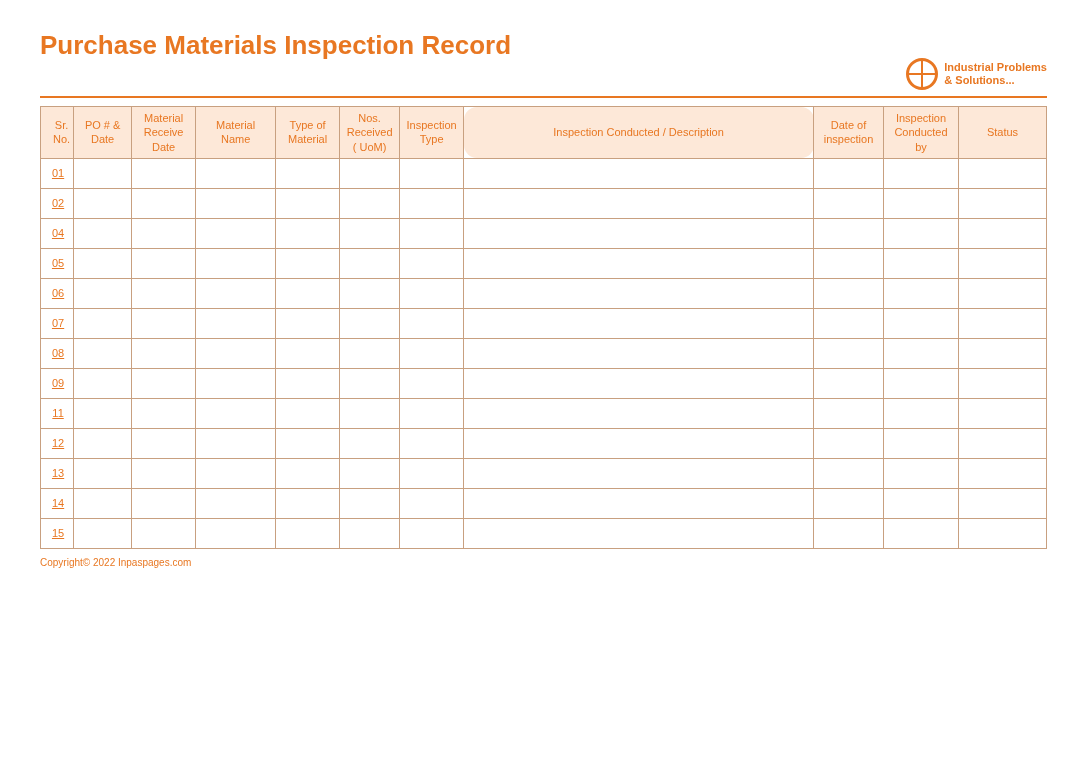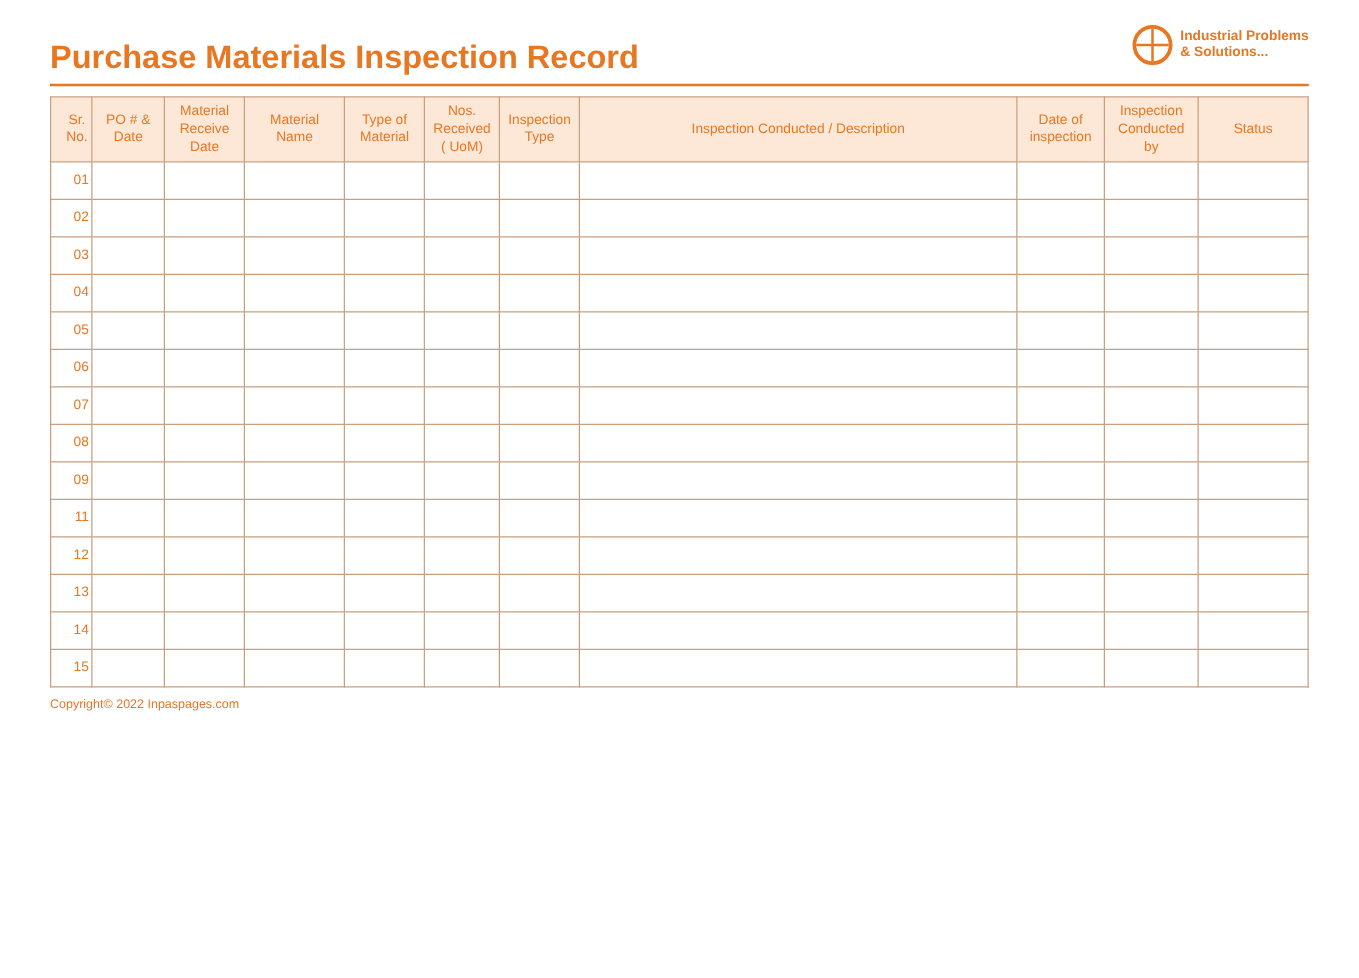--- a/index.html
+++ b/index.html
@@ -25,20 +25,21 @@
     }
     .logo-container {
       display: flex;
       flex-direction: column;
       align-items: flex-end;
     }
     .logo-icon {
       display: flex;
       align-items: center;
       gap: 6px;
+      margin-top: 38px;
     }
     .logo-circle {
       width: 32px;
       height: 32px;
       border-radius: 50%;
       border: 3px solid #e87722;
       position: relative;
       display: flex;
       align-items: center;
       justify-content: center;
@@ -94,36 +95,37 @@
       color: #e87722;
       font-size: 11px;
       padding: 0 2px;
       vertical-align: middle;
     }
     td.row-num {
       color: #e87722;
       font-weight: normal;
       background: #fff;
       padding-left: 4px;
-      text-align: right;
+      text-align: center;
       width: 28px;
+      text-decoration: underline;
     }
     .footer {
       margin-top: 8px;
       font-size: 10px;
       color: #e87722;
     }
     .col-sr { width: 32px; padding-left: 12px; }
     .col-po { width: 58px; }
     .col-mrdate { width: 64px; }
     .col-matname { width: 80px; }
     .col-typemat { width: 64px; }
     .col-nosrec { width: 60px; }
     .col-insptype { width: 64px; }
-    .col-inspcond { width: auto; }
+    .col-inspcond { width: auto; border-radius: 13px; }
     .col-dateinsp { width: 70px; }
     .col-condby { width: 75px; }
     .col-status { width: 88px; }
   </style>
 </head>
 <body>
 
 <div class="header-row">
   <div class="page-title">Purchase Materials Inspection Record</div>
   <div class="logo-container">
@@ -176,33 +178,20 @@
         <td></td>
         <td></td>
         <td></td>
         <td></td>
         <td></td>
         <td></td>
         <td></td>
         <td></td>
       </tr>
       <tr>
-        <td class="row-num">03</td>
-        <td></td>
-        <td></td>
-        <td></td>
-        <td></td>
-        <td></td>
-        <td></td>
-        <td></td>
-        <td></td>
-        <td></td>
-        <td></td>
-      </tr>
-      <tr>
         <td class="row-num">04</td>
         <td></td>
         <td></td>
         <td></td>
         <td></td>
         <td></td>
         <td></td>
         <td></td>
         <td></td>
         <td></td>

